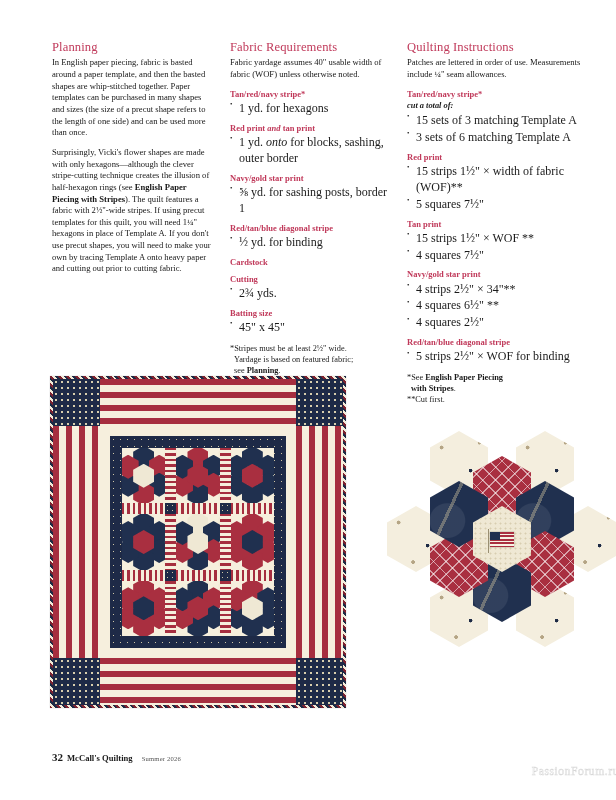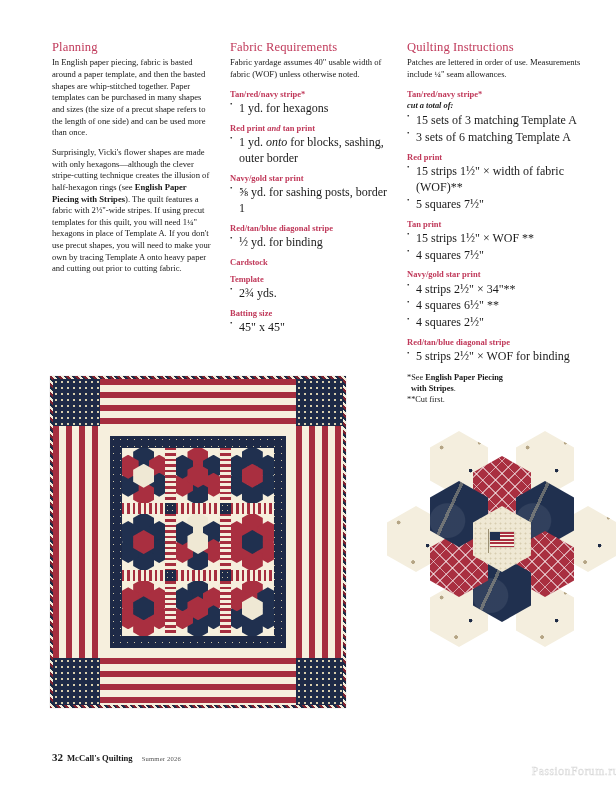--- a/index.html
+++ b/index.html
@@ -268,30 +268,35 @@
         <li>⅝ yd. for sashing posts, border 1</li>
       </ul>
 
       <div class="sub-head">Red/tan/blue diagonal stripe</div>
       <ul class="blist">
         <li>½ yd. for binding</li>
       </ul>
 
       <div class="sub-head">Cardstock</div>
 
-      <div class="sub-head">Template</div>
+      <div class="sub-head">Cutting</div>
       <ul class="blist">
         <li>2¾ yds.</li>
       </ul>
 
       <div class="sub-head">Batting size</div>
       <ul class="blist">
         <li>45" x 45"</li>
       </ul>
 
+      <div class="footnote">
+        <span>*Stripes must be at least 2½" wide.</span>
+        <span class="ind">Yardage is based on featured fabric;</span>
+        <span class="ind"><span>see </span><b class="strong">Planning</b><span>.</span></span>
+      </div>
     </div>
 
     <div class="col col-3">
       <div class="sec-head">Quilting Instructions</div>
       <p class="body-p">Patches are lettered in order of use. Measurements include ¼" seam allowances.</p>
 
       <div class="sub-head first">Tan/red/navy stripe*</div>
       <div class="ital-note">cut a total of:</div>
       <ul class="blist">
         <li>15 sets of 3 matching Template A</li>

